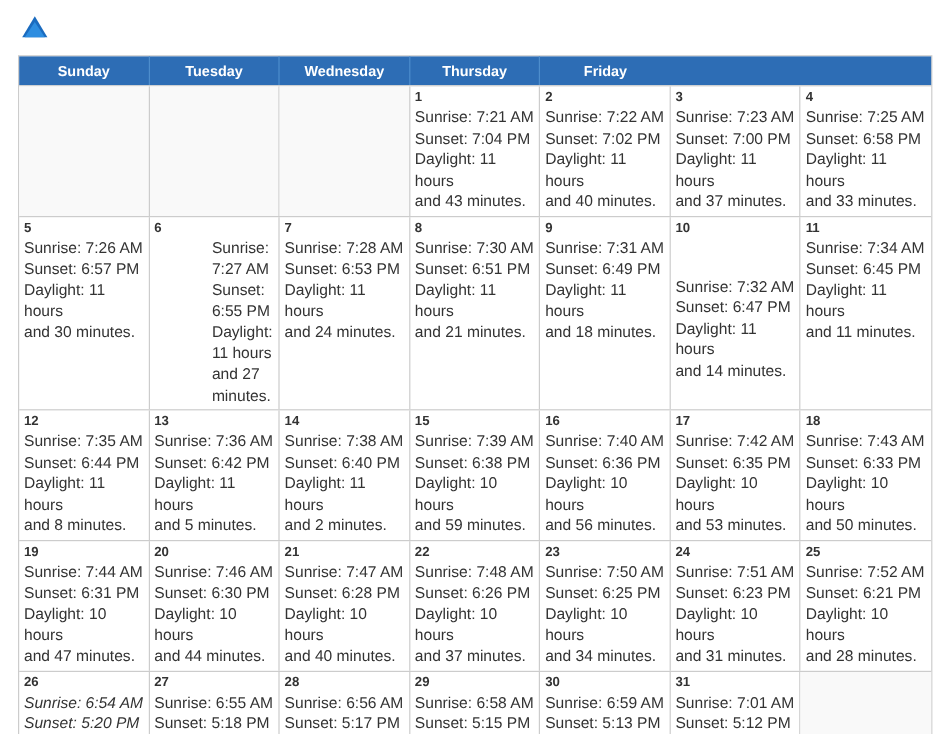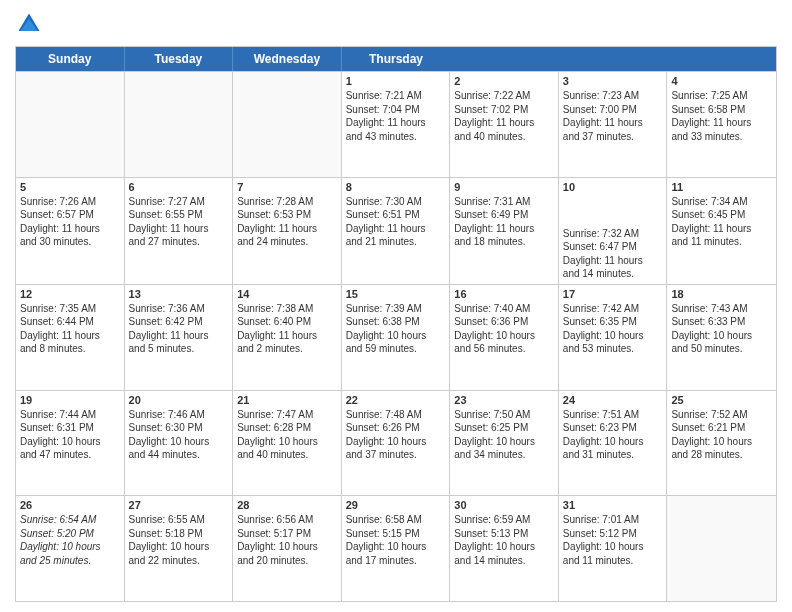--- a/index.html
+++ b/index.html
@@ -95,21 +95,21 @@
     }
     .cal-cell:last-child { border-right: none; }
     .cal-cell.empty { background: #f9f9f9; }
     .day-number {
       font-size: 11px;
       font-weight: bold;
       margin-bottom: 2px;
       display: block;
     }
     .cell-info {
-      font-size: 10px;
+      font-size: 13px;
       line-height: 1.35;
       color: #333;
     }
   </style>
 </head>
 <body>
 
 <div class="page">
   <div class="header">
     <div class="logo">
@@ -127,20 +127,21 @@
       <div class="location"></div>
     </div>
   </div>
 
   <div class="calendar">
     <div class="cal-header">
     <div class="cal-header-cell">Sunday</div>
         <div class="cal-header-cell">Tuesday</div>
         <div class="cal-header-cell">Wednesday</div>
         <div class="cal-header-cell">Thursday</div>
+        <div class="cal-header-cell">Friday</div>
       </div>
     <div class="cal-body">
     <div class="cal-row">
           <div class="cal-cell empty"></div>
           <div class="cal-cell empty"></div>
           <div class="cal-cell empty"></div>
           <div class="cal-cell">
             <span class="day-number">1</span>
             <div class="cell-info" style="white-space: pre-line;">Sunrise: 7:21 AM
 Sunset: 7:04 PM
@@ -172,21 +173,21 @@
         <div class="cal-row">
           <div class="cal-cell">
             <span class="day-number">5</span>
             <div class="cell-info" style="white-space: pre-line;">Sunrise: 7:26 AM
 Sunset: 6:57 PM
 Daylight: 11 hours
 and 30 minutes.</div>
           </div>
           <div class="cal-cell">
             <span class="day-number">6</span>
-            <div class="cell-info" style="white-space: pre-line;">Sunrise: 7:27 AM
+            <div class="cell-info" style="white-space: pre-line; margin-left: 48px;">Sunrise: 7:27 AM
 Sunset: 6:55 PM
 Daylight: 11 hours
 and 27 minutes.</div>
           </div>
           <div class="cal-cell">
             <span class="day-number">7</span>
             <div class="cell-info" style="white-space: pre-line;">Sunrise: 7:28 AM
 Sunset: 6:53 PM
 Daylight: 11 hours
 and 24 minutes.</div>

